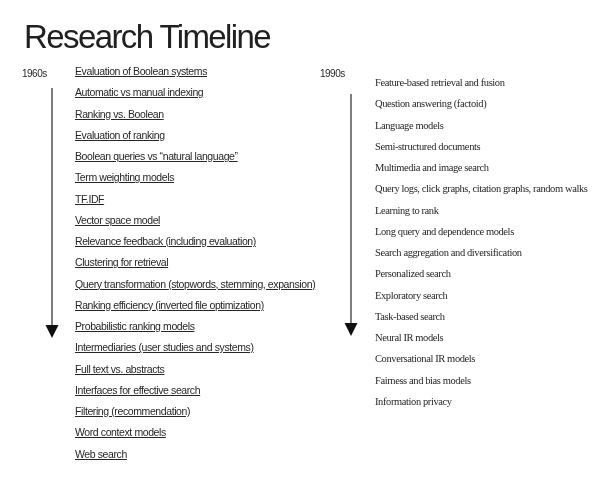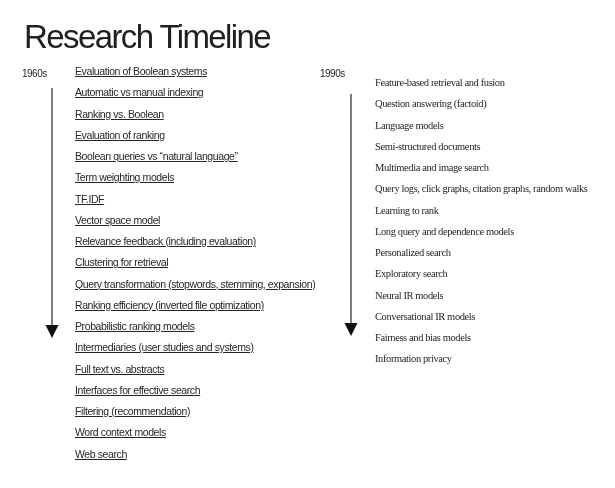--- a/index.html
+++ b/index.html
@@ -100,21 +100,23 @@
 
   <div class="items items-right">
       <div class="item">Feature-based retrieval and fusion</div>
       <div class="item">Question answering (factoid)</div>
       <div class="item">Language models</div>
       <div class="item">Semi-structured documents</div>
       <div class="item">Multimedia and image search</div>
       <div class="item">Query logs, click graphs, citation graphs, random walks</div>
       <div class="item">Learning to rank</div>
       <div class="item">Long query and dependence models</div>
+      <div class="item">Search aggregation and diversification</div>
       <div class="item">Personalized search</div>
       <div class="item">Exploratory search</div>
+      <div class="item">Task-based search</div>
       <div class="item">Neural IR models</div>
       <div class="item">Conversational IR models</div>
       <div class="item">Fairness and bias models</div>
       <div class="item">Information privacy</div>
     </div>
 
 </div>
 
 </body></html>

